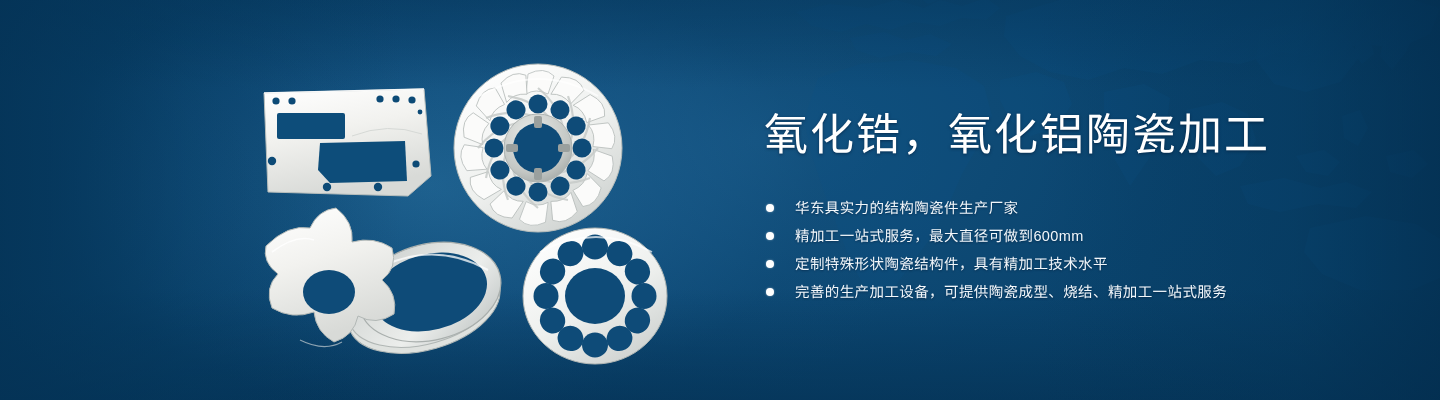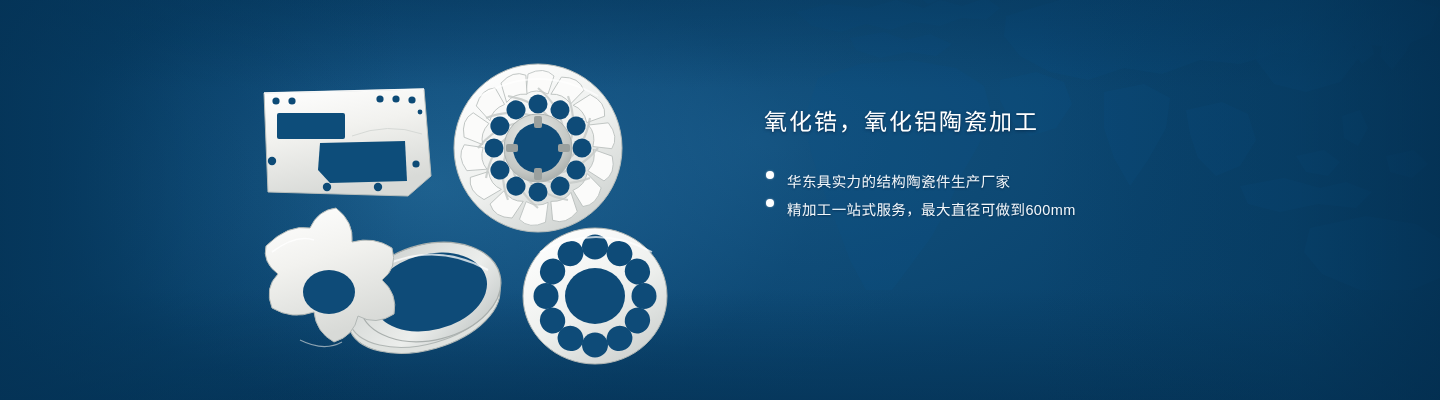--- a/index.html
+++ b/index.html
@@ -87,39 +87,40 @@
 
   
   .copy {
     position: absolute;
     left: 764px;
     top: 108px;
     width: 620px;
   }
   .headline {
     margin: 0;
-    font-size: 23px;
+    font-size: 44px;
     font-weight: 400;
     letter-spacing: 2px;
     line-height: 1.24;
     color: #ffffff;
     text-shadow: 0 1px 3px rgba(0,20,45,0.55);
     white-space: nowrap;
   }
 
   .bullets {
     list-style: none;
     margin: 34px 0 0 2px;
     padding: 0;
   }
   .bullet {
     display: flex;
-    align-items: flex-start;
+    align-items: center;
     height: 22px;
     margin-bottom: 6px;
+    gap: 8px;
   }
   .bullet:last-child { margin-bottom: 0; }
 
   .dot {
     flex: 0 0 auto;
     width: 8px;
     height: 8px;
     border-radius: 50%;
     background: #ffffff;
     margin-right: 13px;
@@ -469,16 +470,24 @@
 
     <ul class="bullets">
       <li class="bullet">
         <span class="dot"></span>
         <span class="bullet-text">华东具实力的结构陶瓷件生产厂家</span>
       </li>
       <li class="bullet">
         <span class="dot"></span>
         <span class="bullet-text">精加工一站式服务，最大直径可做到600mm</span>
       </li>
+      <li class="bullet">
+        <span class="dot"></span>
+        <span class="bullet-text">定制特殊形状陶瓷结构件，具有精加工技术水平</span>
+      </li>
+      <li class="bullet">
+        <span class="dot"></span>
+        <span class="bullet-text">完善的生产加工设备，可提供陶瓷成型、烧结、精加工一站式服务</span>
+      </li>
     </ul>
   </div>
 
 </div>
 
 </body></html>

